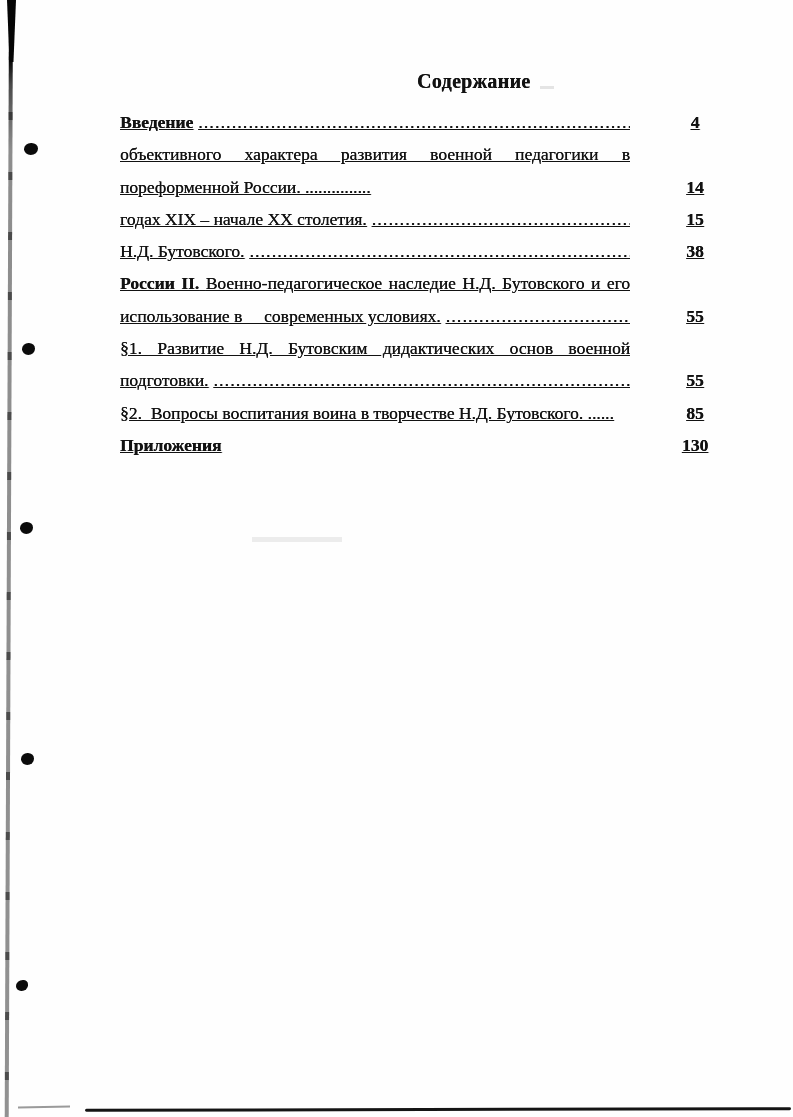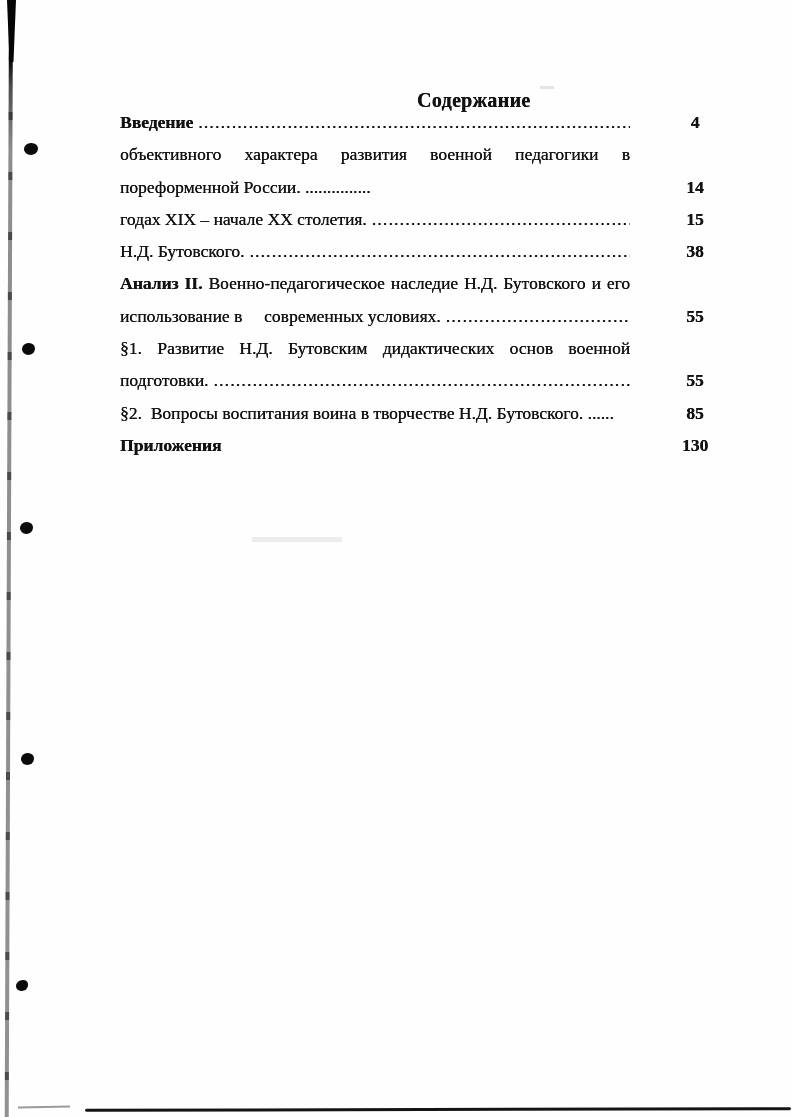--- a/index.html
+++ b/index.html
@@ -33,34 +33,35 @@
     transform:rotate(-0.12deg);
   }
   .bottom-dash {
     position:absolute; left:18px; top:1106px; width:52px; height:2px;
     background:#9a9a9a; transform:rotate(-1deg);
   }
   .smudge { position:absolute; background:#e4e4e4; }
 
   
   .doc-title {
-    position:absolute; left:417px; top:89px;
+    position:absolute; left:417px; top:70px;
     font-size:20px; font-weight:bold; letter-spacing:0.3px;
     text-shadow:0.3px 0 0 currentColor;
   }
 
   .toc {
     position:absolute; left:120px; top:106px; width:640px;
   }
   .row {
     display:flex;
     height:32.3px;
     align-items:center;
     font-size:17.5px;
     line-height:32.3px;
+    text-decoration:underline;
   }
   .cell-text {
     width:510px;
     overflow:hidden;
     text-shadow:0.25px 0 0 currentColor;
   }
   .cell-text.j { text-align:justify; text-align-last:justify; }
   .cell-text.lead { display:flex; align-items:baseline; }
   .cell-text.lead > span { white-space:pre; flex:none; }
   .cell-text.keep > span { white-space:pre;margin-top:44px; }
@@ -130,21 +131,21 @@
   <div class="row">
     <div class="cell-text lead">
       <span>Н.Д. Бутовского.</span>
         <span class="leader">........................................................................................................................</span>
     </div>
     <div class="cell-page">38</div>
   </div>
 
   <div class="row">
     <div class="cell-text j">
-      <b class="lbl">Анализ II.</b>
+      <b class="lbl">России II.</b>
       <span>Военно-педагогическое наследие Н.Д. Бутовского и его</span>
     </div>
     <div class="cell-page"></div>
   </div>
 
   <div class="row">
     <div class="cell-text lead">
       <span>использование в     современных условиях.</span>
         <span class="leader">........................................................................................................................</span>
     </div>

